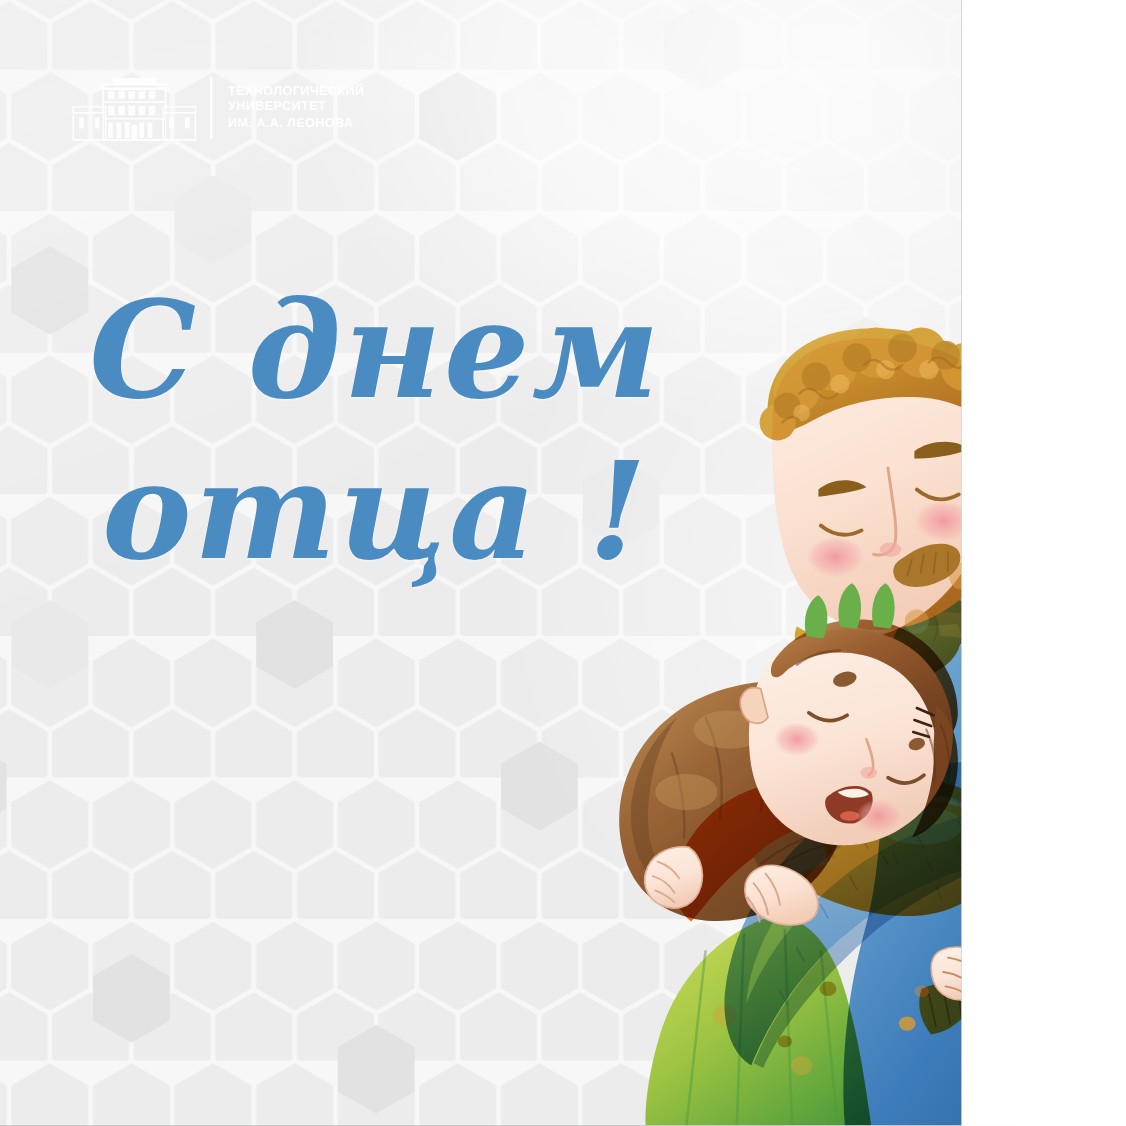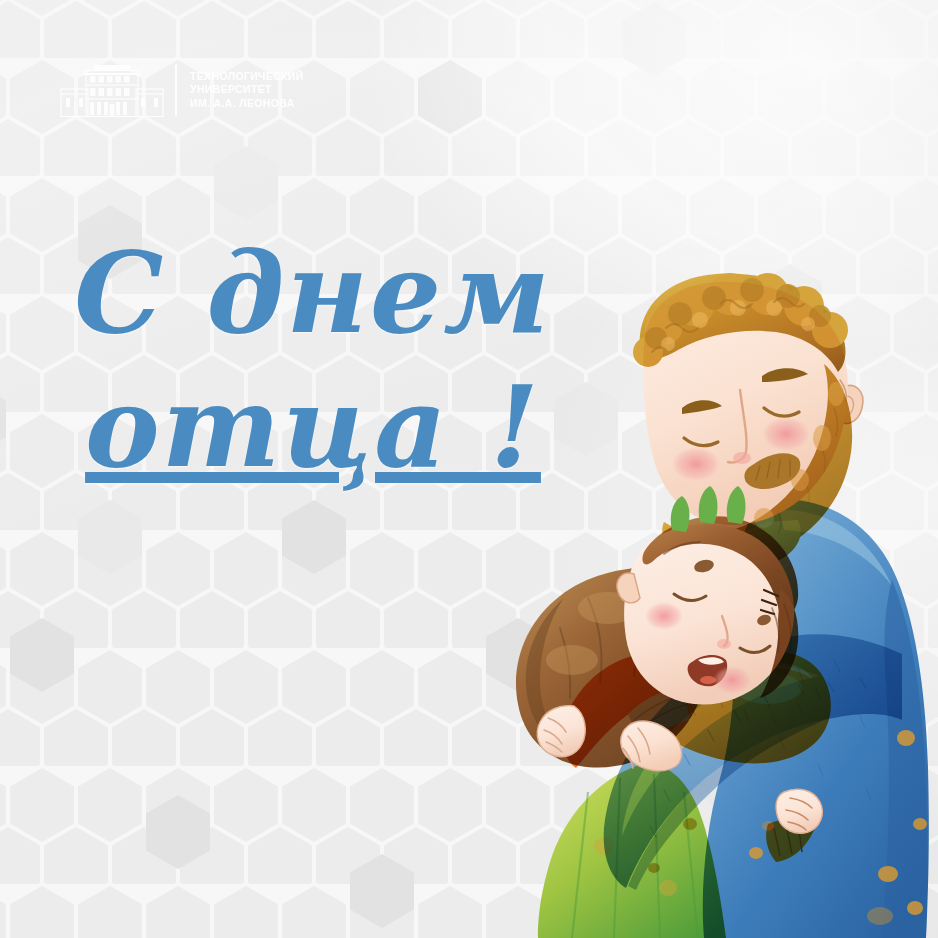--- a/index.html
+++ b/index.html
@@ -1,20 +1,20 @@
 <!DOCTYPE html>
 <html><head>
 <meta charset="utf-8">
 <style>
   html,body{margin:0;padding:0;background:#fff;}
   body{font-family:"Liberation Sans",sans-serif;}
 
   #card{
     position:relative;
-    width:938px;height:938px;
+    width:801px;height:938px;
     overflow:hidden;
     background:#0f172a;
   }
 
   
   .bg-base{
     position:absolute;inset:0;
     background:#ebebeb;
   }
   .bg-hex{
@@ -69,21 +69,21 @@
     font-family:"DejaVu Serif","Liberation Serif",serif;
     font-style:italic;
     font-weight:bold;
     letter-spacing:2px;
     text-shadow:0 1px 2px rgba(255,255,255,.65);
     pointer-events:none;
     user-select:none;
   }
   #greeting .gline{display:block;}
   #greeting .gl1{font-size:112px;line-height:1.02;padding-left:6px;}
-  #greeting .gl2{font-size:112px;line-height:1.02;padding-left:6px;margin-top:20px;text-decoration:underline;}
+  #greeting .gl2{font-size:112px;line-height:1.02;padding-left:6px;margin-top:20px;}
 
   
   #illustration{
     position:absolute;
     left:468px;top:268px;
     width:470px;height:670px;
     z-index:30;
   }
   #illustration svg{display:block;width:100%;height:100%;}
 

